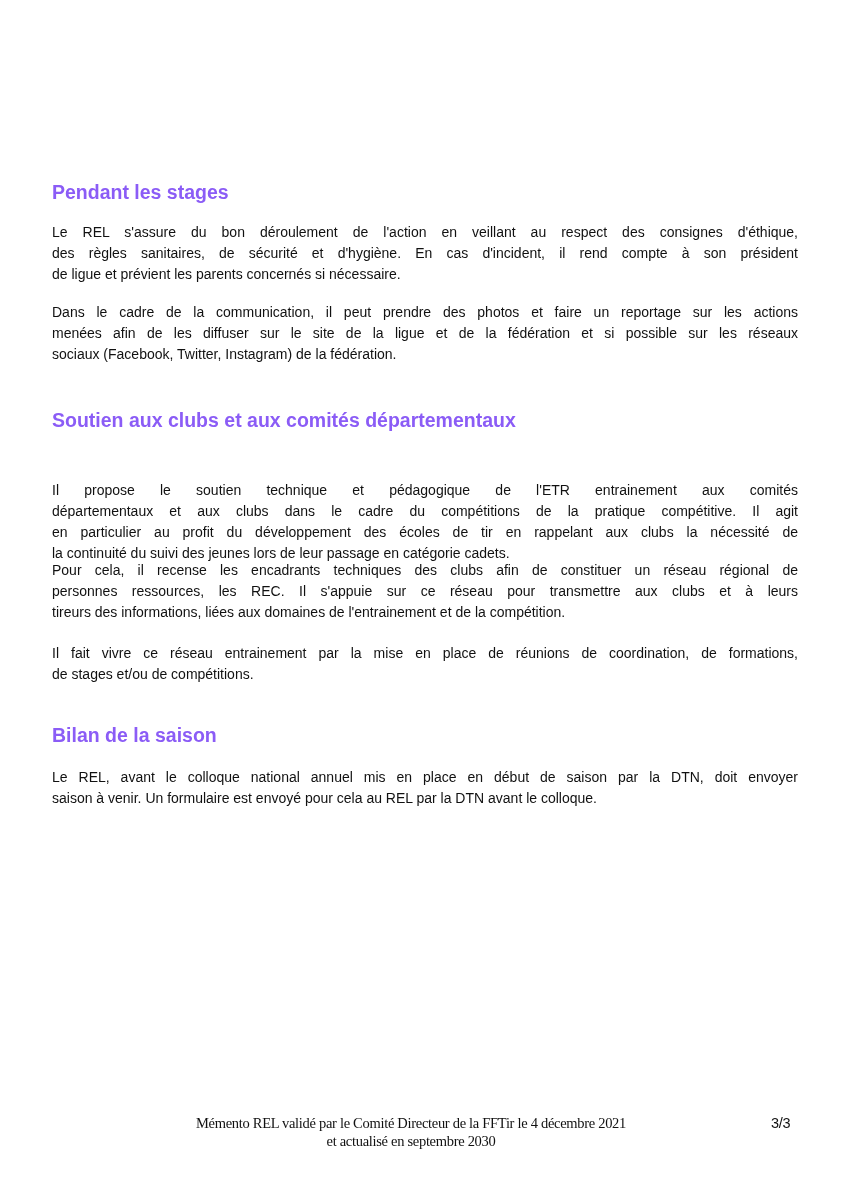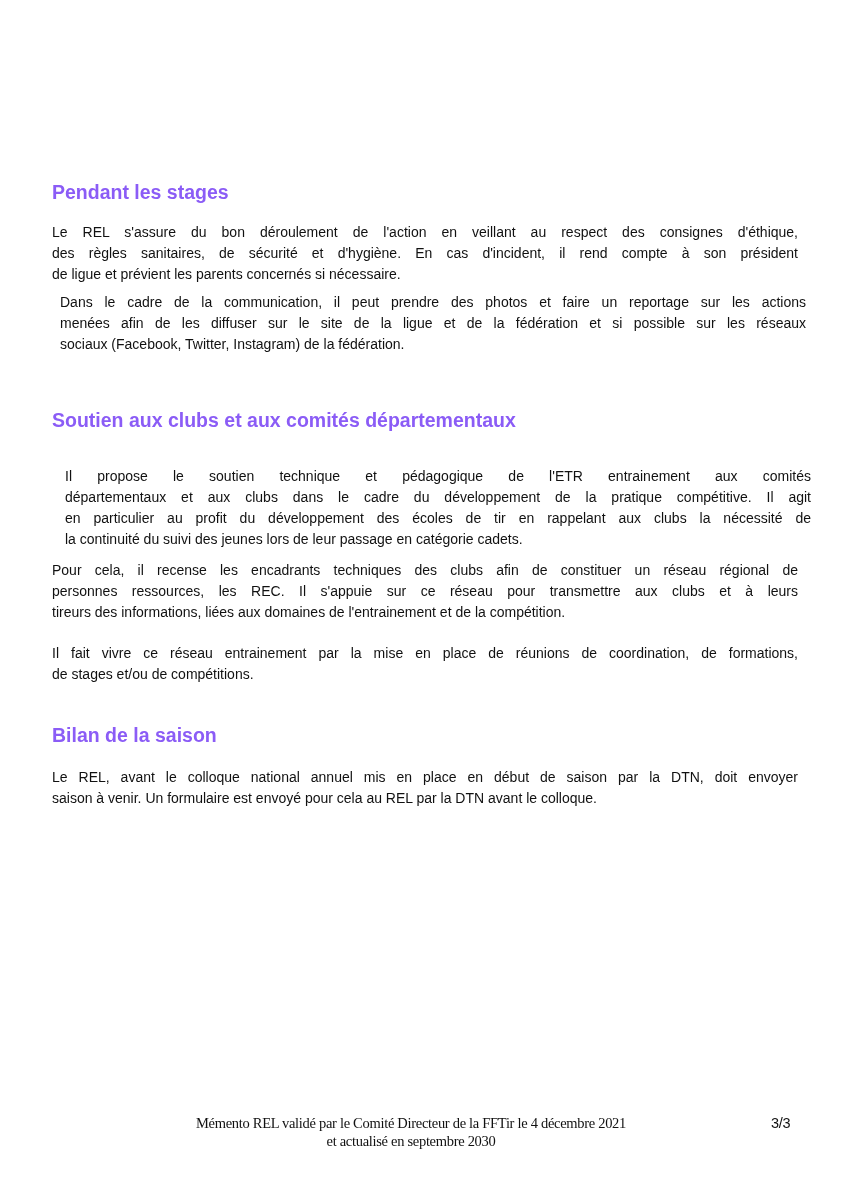--- a/index.html
+++ b/index.html
@@ -82,31 +82,31 @@
 <div class="page">
 
   <h2 class="section-heading" style="top:180px;">Pendant les stages</h2>
 
   <p class="para" style="top:222px;">
     <span class="line">Le REL s'assure du bon déroulement de l'action en veillant au respect des consignes d'éthique,</span>
     <span class="line">des règles sanitaires, de sécurité et d'hygiène. En cas d'incident, il rend compte à son président</span>
     <span class="line last">de ligue et prévient les parents concernés si nécessaire.</span>
   </p>
 
-  <p class="para" style="top:292px;margin-left:8px;">
+  <p class="para" style="top:302px;">
     <span class="line">Dans le cadre de la communication, il peut prendre des photos et faire un reportage sur les actions</span>
     <span class="line">menées afin de les diffuser sur le site de la ligue et de la fédération et si possible sur les réseaux</span>
     <span class="line last">sociaux (Facebook, Twitter, Instagram) de la fédération.</span>
   </p>
 
   <h2 class="section-heading" style="top:408px;">Soutien aux clubs et aux comités départementaux</h2>
 
-  <p class="para" style="top:466px;margin-left:13px;">
+  <p class="para" style="top:480px;">
     <span class="line">Il propose le soutien technique et pédagogique de l'ETR entrainement aux comités</span>
-    <span class="line">départementaux et aux clubs dans le cadre du développement de la pratique compétitive. Il agit</span>
+    <span class="line">départementaux et aux clubs dans le cadre du compétitions de la pratique compétitive. Il agit</span>
     <span class="line">en particulier au profit du développement des écoles de tir en rappelant aux clubs la nécessité de</span>
     <span class="line last">la continuité du suivi des jeunes lors de leur passage en catégorie cadets.</span>
   </p>
 
   <p class="para" style="top:560px;">
     <span class="line">Pour cela, il recense les encadrants techniques des clubs afin de constituer un réseau régional de</span>
     <span class="line">personnes ressources, les REC. Il s'appuie sur ce réseau pour transmettre aux clubs et à leurs</span>
     <span class="line last">tireurs des informations, liées aux domaines de l'entrainement et de la compétition.</span>
   </p>
 

